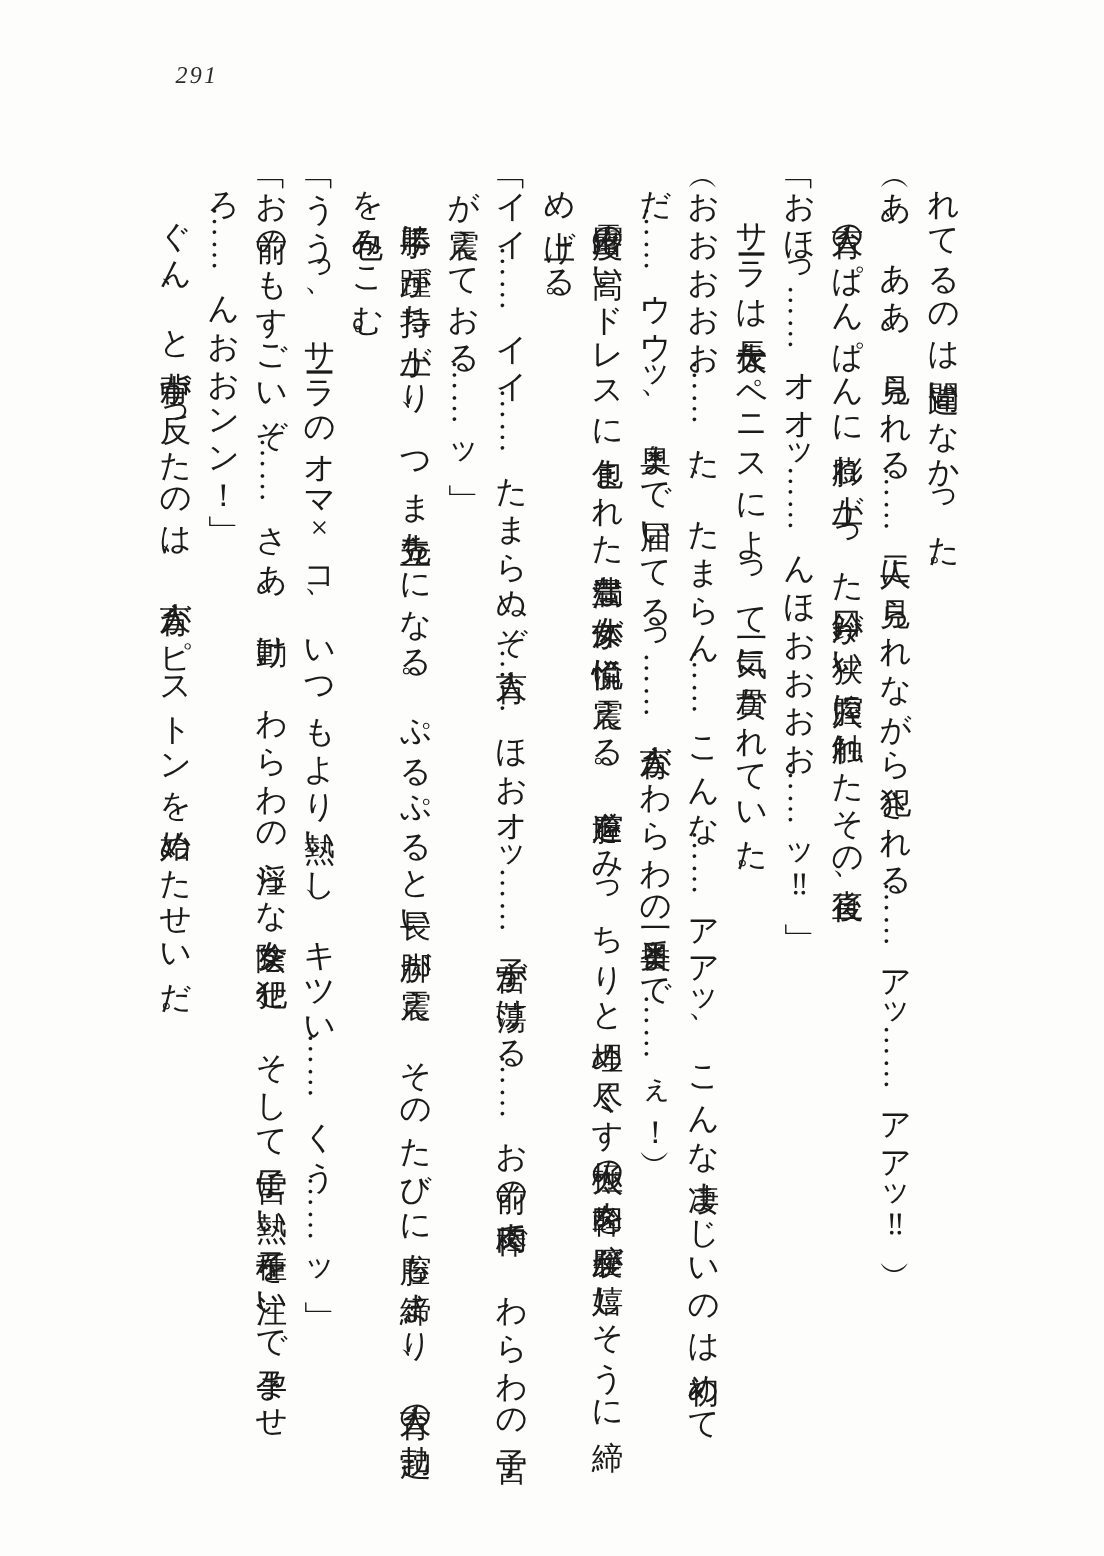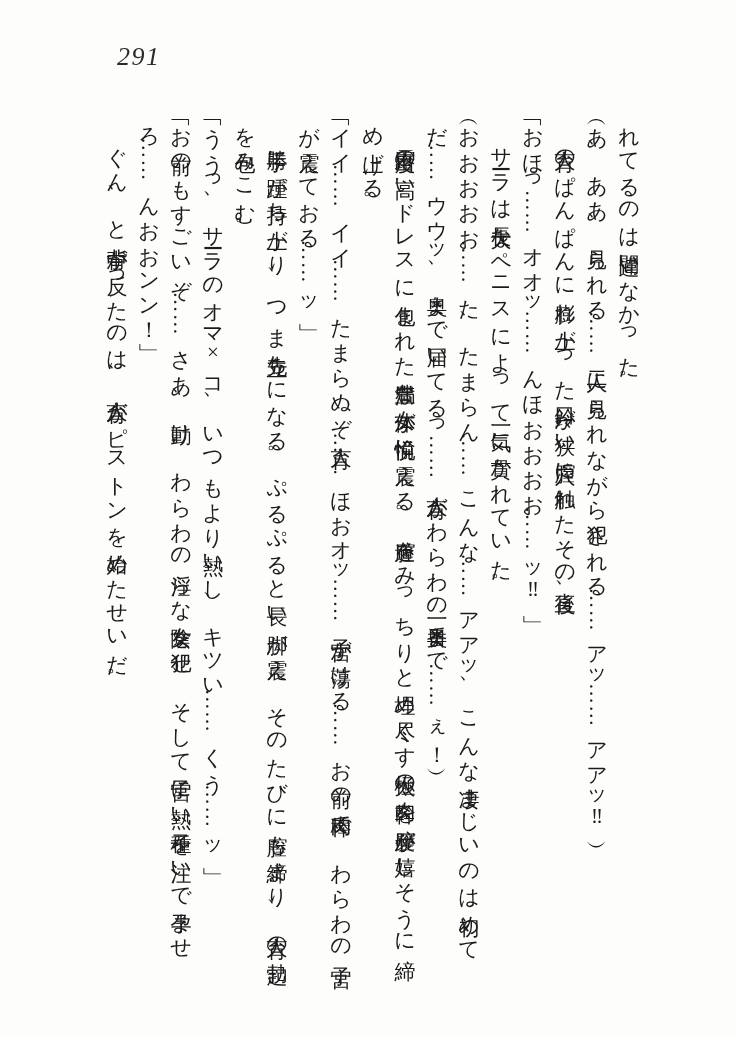--- a/index.html
+++ b/index.html
@@ -17,21 +17,21 @@
   .book-page {
     position: absolute;
     inset: 0;
     background: #fdfdfc;
   }
   .page-number {
     position: absolute;
     left: 117px;
     top: 42px;
     font-style: italic;
-    font-size: 26px;
+    font-size: 16px;
     letter-spacing: 1.5px;
     color: #2b2b2b;
     font-family: "Liberation Serif", "DejaVu Serif", serif;
   }
   .page-text {
     position: absolute;
     top: 112px;
     right: 91px;
     width: 546px;
     height: 852px;

